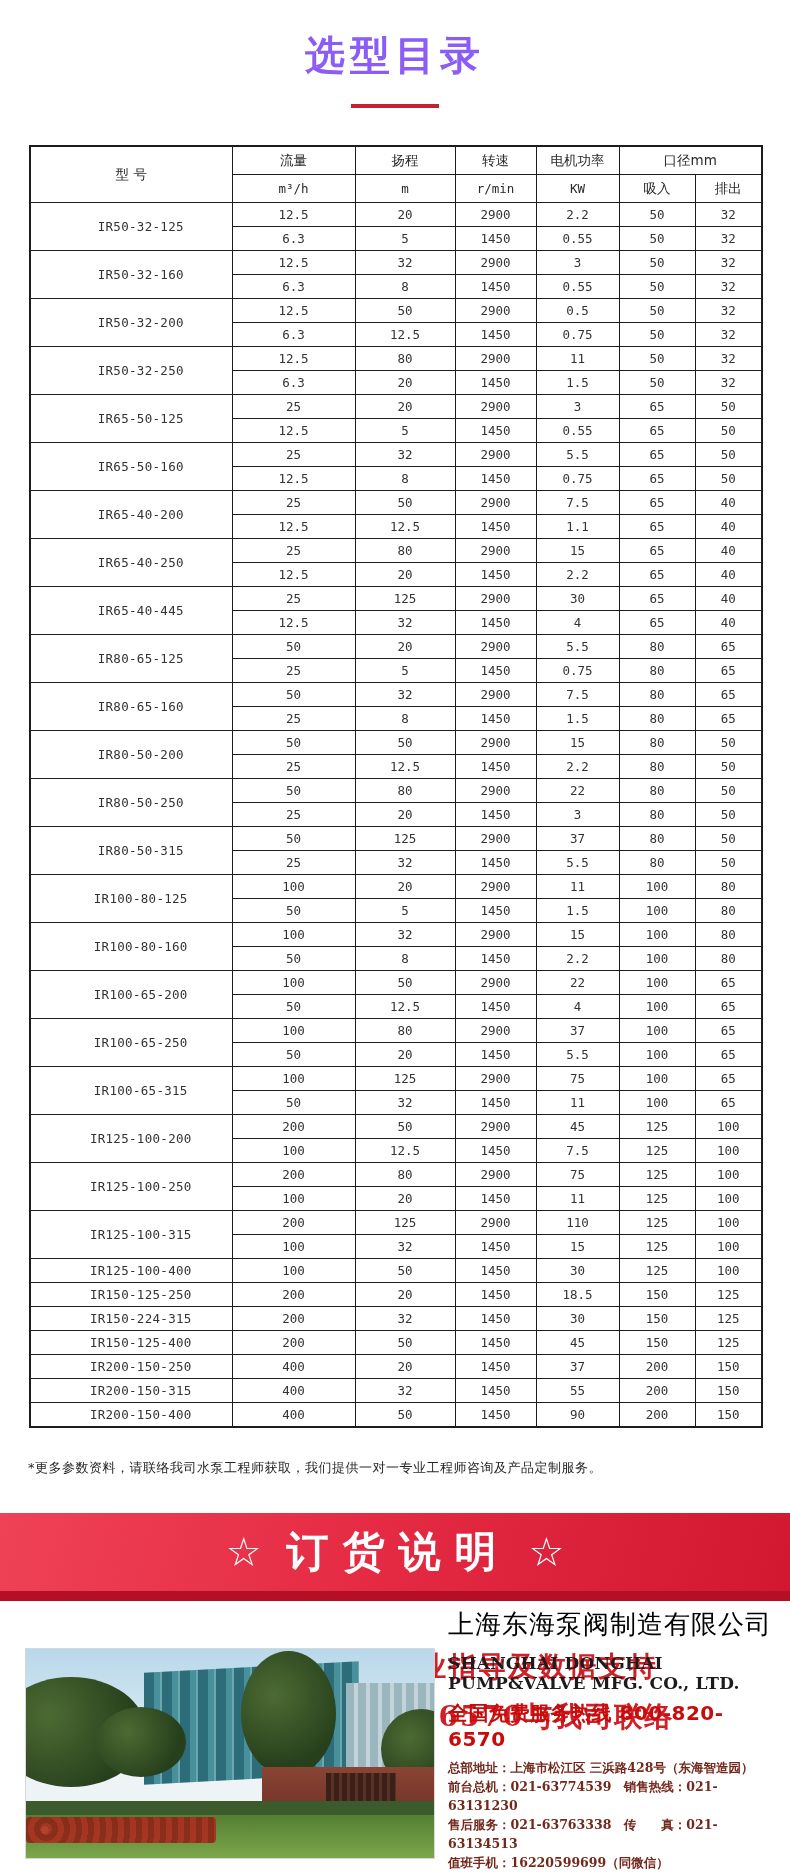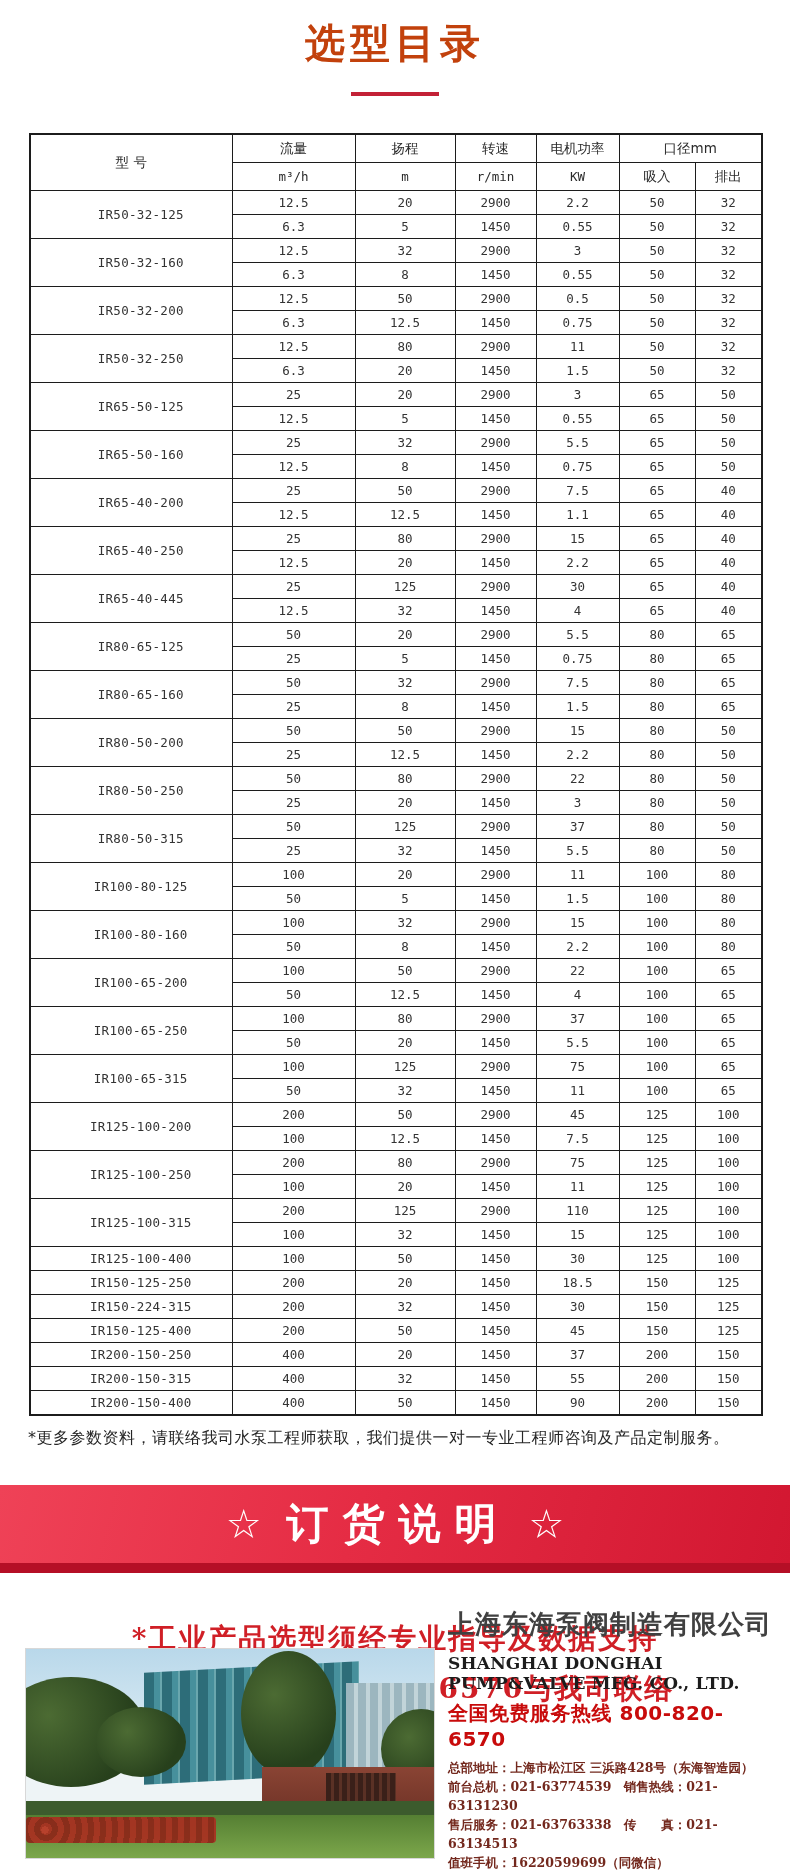--- a/index.html
+++ b/index.html
@@ -2,39 +2,39 @@
 <html><head>
 <meta charset="utf-8">
 <style>
   html,body{margin:0;padding:0;}
   body{
     width:790px;height:1873px;background:#ffffff;position:relative;overflow:hidden;
     font-family:"DejaVu Sans",sans-serif;
   }
   
   .page-title{
-    padding-top:16px;text-align:center;font-size:40px;font-weight:bold;
-    letter-spacing:5px;color:#c2410c;
+    padding-top:28px;text-align:center;font-size:40px;font-weight:bold;
+    letter-spacing:5px;color:#8b5cf6;
   }
   .title-underline{width:88px;height:4px;background:#c32136;margin:21px auto 0 auto;}
 
   
   .table-wrap{margin:37px auto 0 auto;width:732px;}
   table{border-collapse:collapse;border:2px solid #1c1c1c;width:732px;table-layout:fixed;}
   th,td{border:1px solid #1c1c1c;text-align:center;vertical-align:middle;overflow:hidden;white-space:nowrap;}
   thead th{font-size:13.5px;font-weight:normal;color:#2a2a2a;height:25px;}
   thead .unit{font-family:"DejaVu Sans Mono",monospace;font-size:12.5px;}
   tbody td{
     height:21px;font-size:12.5px;color:#333;
     font-family:"DejaVu Sans Mono",monospace;
   }
   tbody td.model-cell{letter-spacing:0.3px;padding-left:20px;}
 
   
-  .footnote{margin:12px 0 0 28px;font-size:16px;color:#262626;letter-spacing:0.5px;}
+  .footnote{margin:31px 0 0 28px;font-size:13px;color:#262626;letter-spacing:0.5px;}
 
   
   .order-banner{
     margin-top:36px;height:78px;width:790px;
     background:linear-gradient(105deg,#ef4257 0%,#e52c44 45%,#d21731 100%);
     border-bottom:10px solid #b50f26;
     display:flex;align-items:center;justify-content:center;
     color:#ffffff;font-weight:bold;font-size:42px;
   }
   .order-banner .star{font-size:40px;font-weight:normal;margin:0 18px;}
@@ -80,21 +80,21 @@
   }
   .ph-sign-text{color:#ffffff;font-size:23px;font-weight:bold;letter-spacing:2px;}
   .ph-hedge{position:absolute;left:0;top:152px;width:408px;height:18px;background:#3c5b2d;}
   .ph-lawn{position:absolute;left:0;top:166px;width:408px;height:43px;
     background:linear-gradient(180deg,#557f33,#7ca74b);}
   .ph-flowers{position:absolute;left:0;top:168px;width:190px;height:26px;
     background:radial-gradient(circle 6px at 10% 50%,#c0392b 60%,transparent 62%) ,
                repeating-radial-gradient(circle 9px at 20px 12px,#ab2d20 0 6px,#8e2418 6px 12px);
     border-radius:4px;opacity:0.9;}
   .company-info{position:absolute;left:448px;top:0;width:332px;}
-  .company-name-cn{font-size:26px;font-weight:bold;color:#404040;letter-spacing:1px;line-height:32px;}
+  .company-name-cn{font-size:26px;font-weight:normal;color:#000000;letter-spacing:1px;line-height:32px;}
   .company-name-en{font-family:"DejaVu Serif",serif;font-size:17px;font-weight:bold;color:#1c1c1c;margin-top:13px;letter-spacing:0.2px;}
   .company-hotline{margin-top:7px;font-weight:bold;color:#c80b0b;font-size:20px;letter-spacing:0.5px;}
   .company-details{margin-top:7px;}
   .company-detail{font-size:12.5px;line-height:19px;font-weight:bold;color:#73281d;font-family:"DejaVu Serif",serif;}
 </style>
 </head>
 <body>
 
 <div class="page-title">选型目录</div>
 <div class="title-underline"></div>

